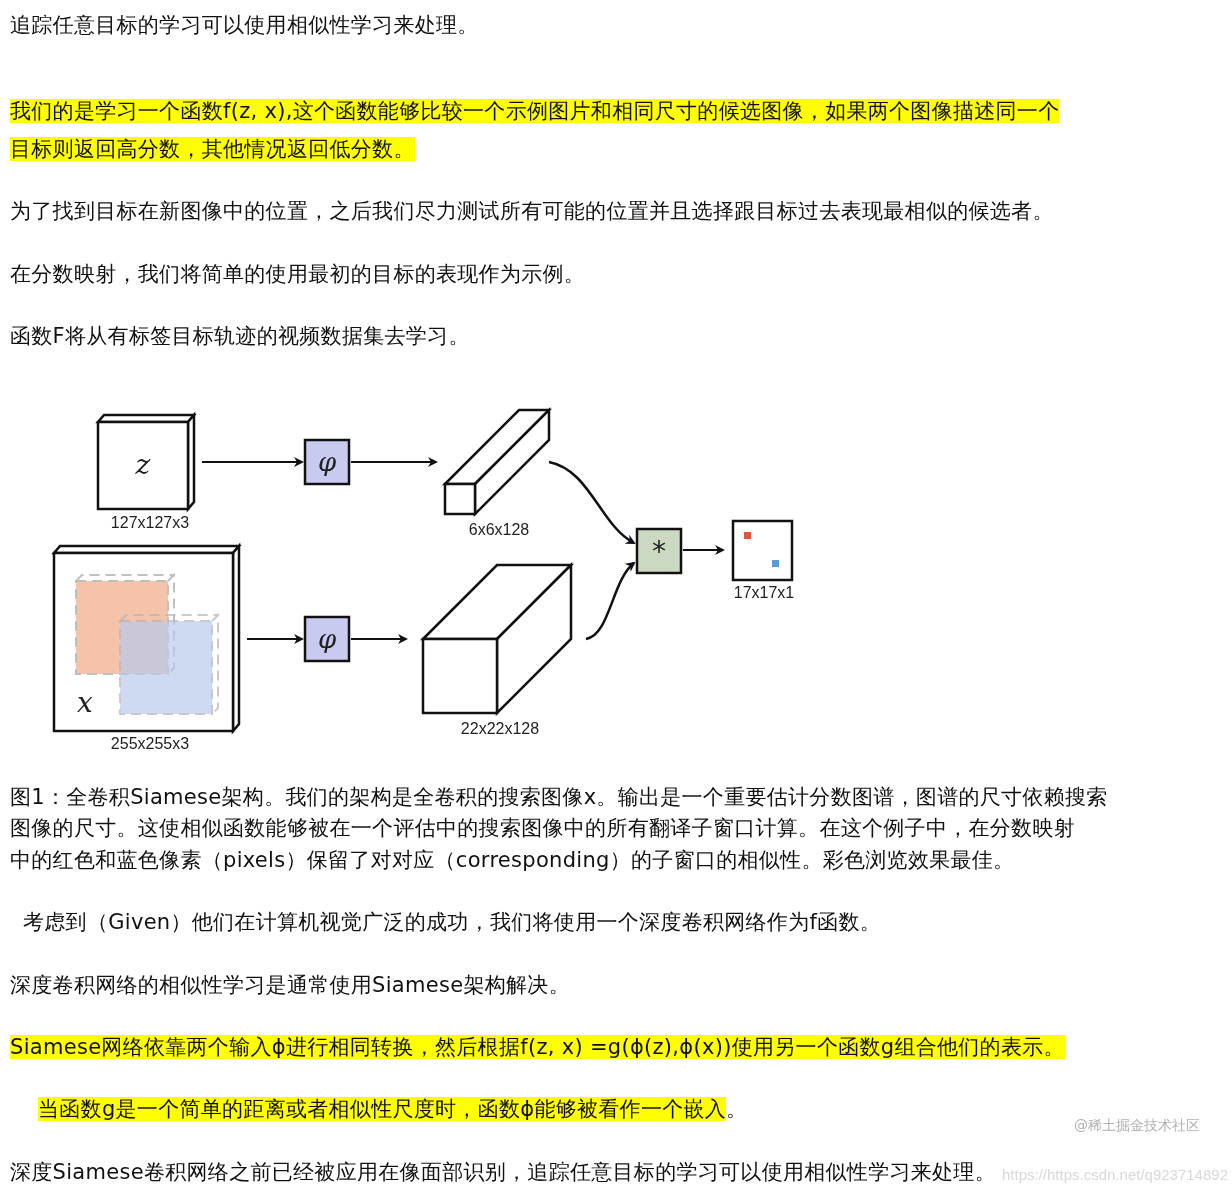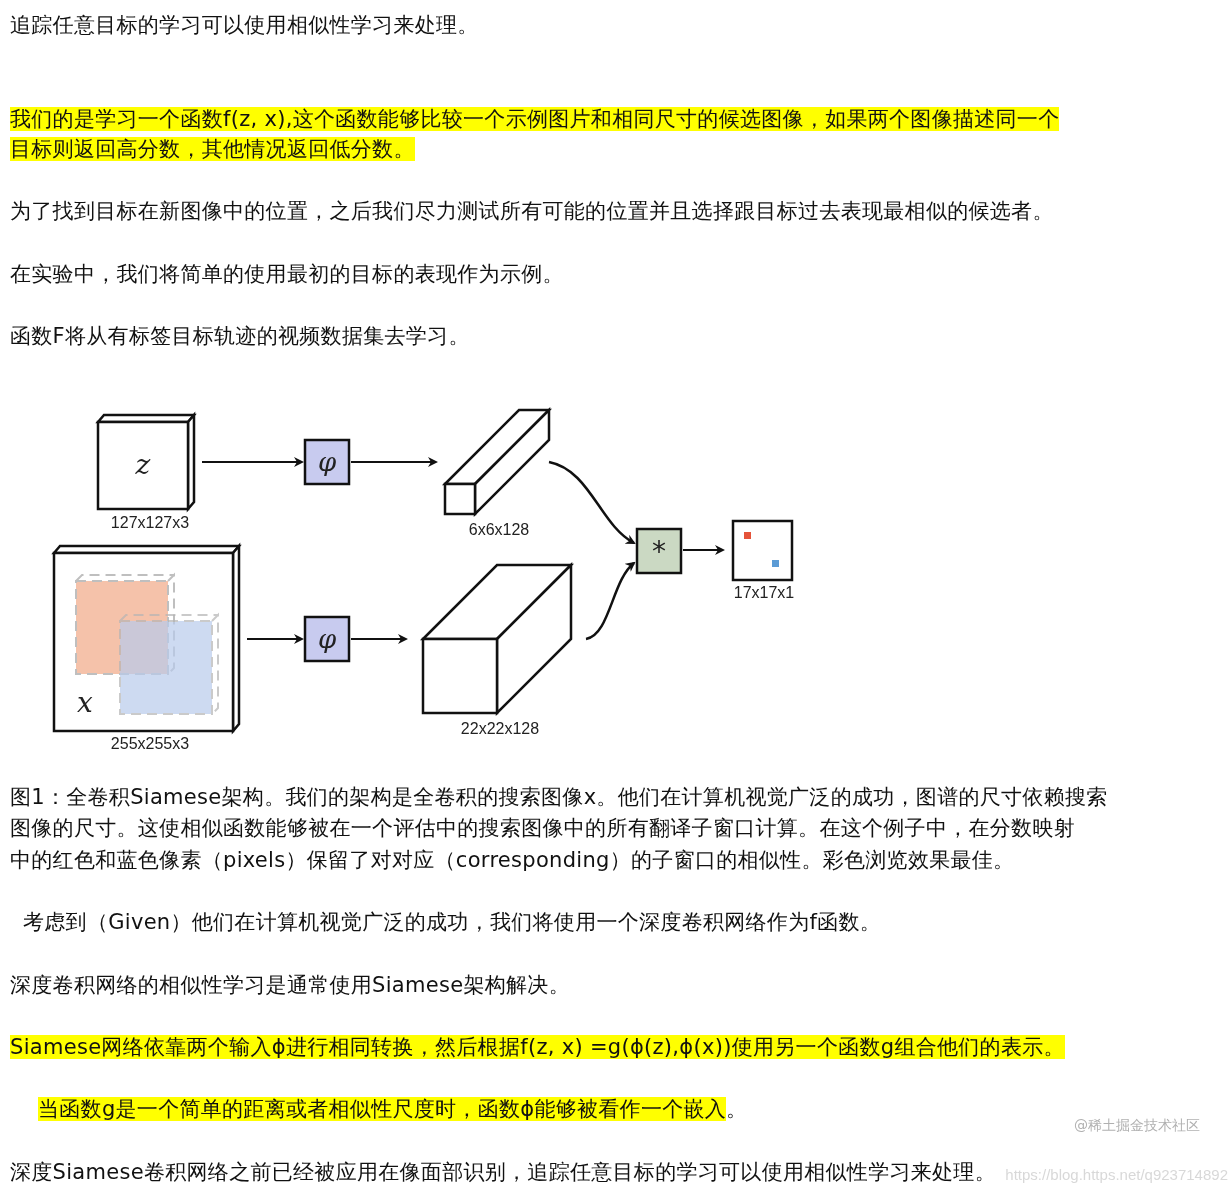--- a/index.html
+++ b/index.html
@@ -63,33 +63,33 @@
       font-family: "Liberation Sans", sans-serif;
     }
   </style>
 </head>
 <body>
 
 <div class="line" style="top:10px;">
   <span>追踪任意目标的学习可以使用相似性学习来处理。</span>
 </div>
 
-<div class="line" style="top:104px;">
+<div class="line" style="top:96px;">
   <span class="hl">我们的是学习一个函数f(z, x),这个函数能够比较一个示例图片和相同尺寸的候选图像，如果两个图像描述同一个</span>
 </div>
 <div class="line" style="top:134px;">
   <span class="hl">目标则返回高分数，其他情况返回低分数。</span>
 </div>
 
 <div class="line" style="top:196px;">
   <span>为了找到目标在新图像中的位置，之后我们尽力测试所有可能的位置并且选择跟目标过去表现最相似的候选者。</span>
 </div>
 
 <div class="line" style="top:259px;">
-  <span>在实验中，我们将简单的使用最初的目标的表现作为示例。</span>
+  <span>在分数映射，我们将简单的使用最初的目标的表现作为示例。</span>
 </div>
 
 <div class="line" style="top:321px;">
   <span>函数F将从有标签目标轨迹的视频数据集去学习。</span>
 </div>
 
 <div id="figure">
   <svg width="820" height="360" viewBox="0 0 820 360" xmlns="http://www.w3.org/2000/svg">
     <defs>
       <marker id="arrowhead" markerWidth="10" markerHeight="10" refX="8" refY="5" orient="auto" markerUnits="userSpaceOnUse">
@@ -171,21 +171,21 @@
     <g>
       <rect x="733" y="126" width="59" height="59" fill="#fff" stroke="#111" stroke-width="2.5"></rect>
       <rect x="744" y="137" width="7" height="7" fill="#e5533a"></rect>
       <rect x="772" y="165" width="7" height="7" fill="#5b9bd5"></rect>
     </g>
     <text class="fig-label" x="764" y="203" text-anchor="middle">17x17x1</text>
   </svg>
 </div>
 
 <div class="line" style="top:782px;">
-  <span>图1：全卷积Siamese架构。我们的架构是全卷积的搜索图像x。他们在计算机视觉广泛的成功，图谱的尺寸依赖搜索</span>
+  <span>图1：全卷积Siamese架构。我们的架构是全卷积的搜索图像x。输出是一个重要估计分数图谱，图谱的尺寸依赖搜索</span>
 </div>
 <div class="line" style="top:813px;">
   <span>图像的尺寸。这使相似函数能够被在一个评估中的搜索图像中的所有翻译子窗口计算。在这个例子中，在分数映射</span>
 </div>
 <div class="line" style="top:845px;">
   <span>中的红色和蓝色像素（pixels）保留了对对应（corresponding）的子窗口的相似性。彩色浏览效果最佳。</span>
 </div>
 
 <div class="line" style="top:907px;margin-left:13px;">
   <span>考虑到（Given）他们在计算机视觉广泛的成功，我们将使用一个深度卷积网络作为f函数。</span>
@@ -201,13 +201,13 @@
 
 <div class="line" style="top:1094px;margin-left:28px;">
   <span class="hl">当函数g是一个简单的距离或者相似性尺度时，函数ϕ能够被看作一个嵌入</span><span>。</span>
 </div>
 
 <div class="line" style="top:1157px;">
   <span>深度Siamese卷积网络之前已经被应用在像面部识别，追踪任意目标的学习可以使用相似性学习来处理。</span>
 </div>
 
 <div id="watermark">@稀土掘金技术社区</div>
-<div id="watermark-url">https://blog.https.net/q923714892</div>
+<div id="watermark-url">https://https.csdn.net/q923714892</div>
 
 </body></html>

